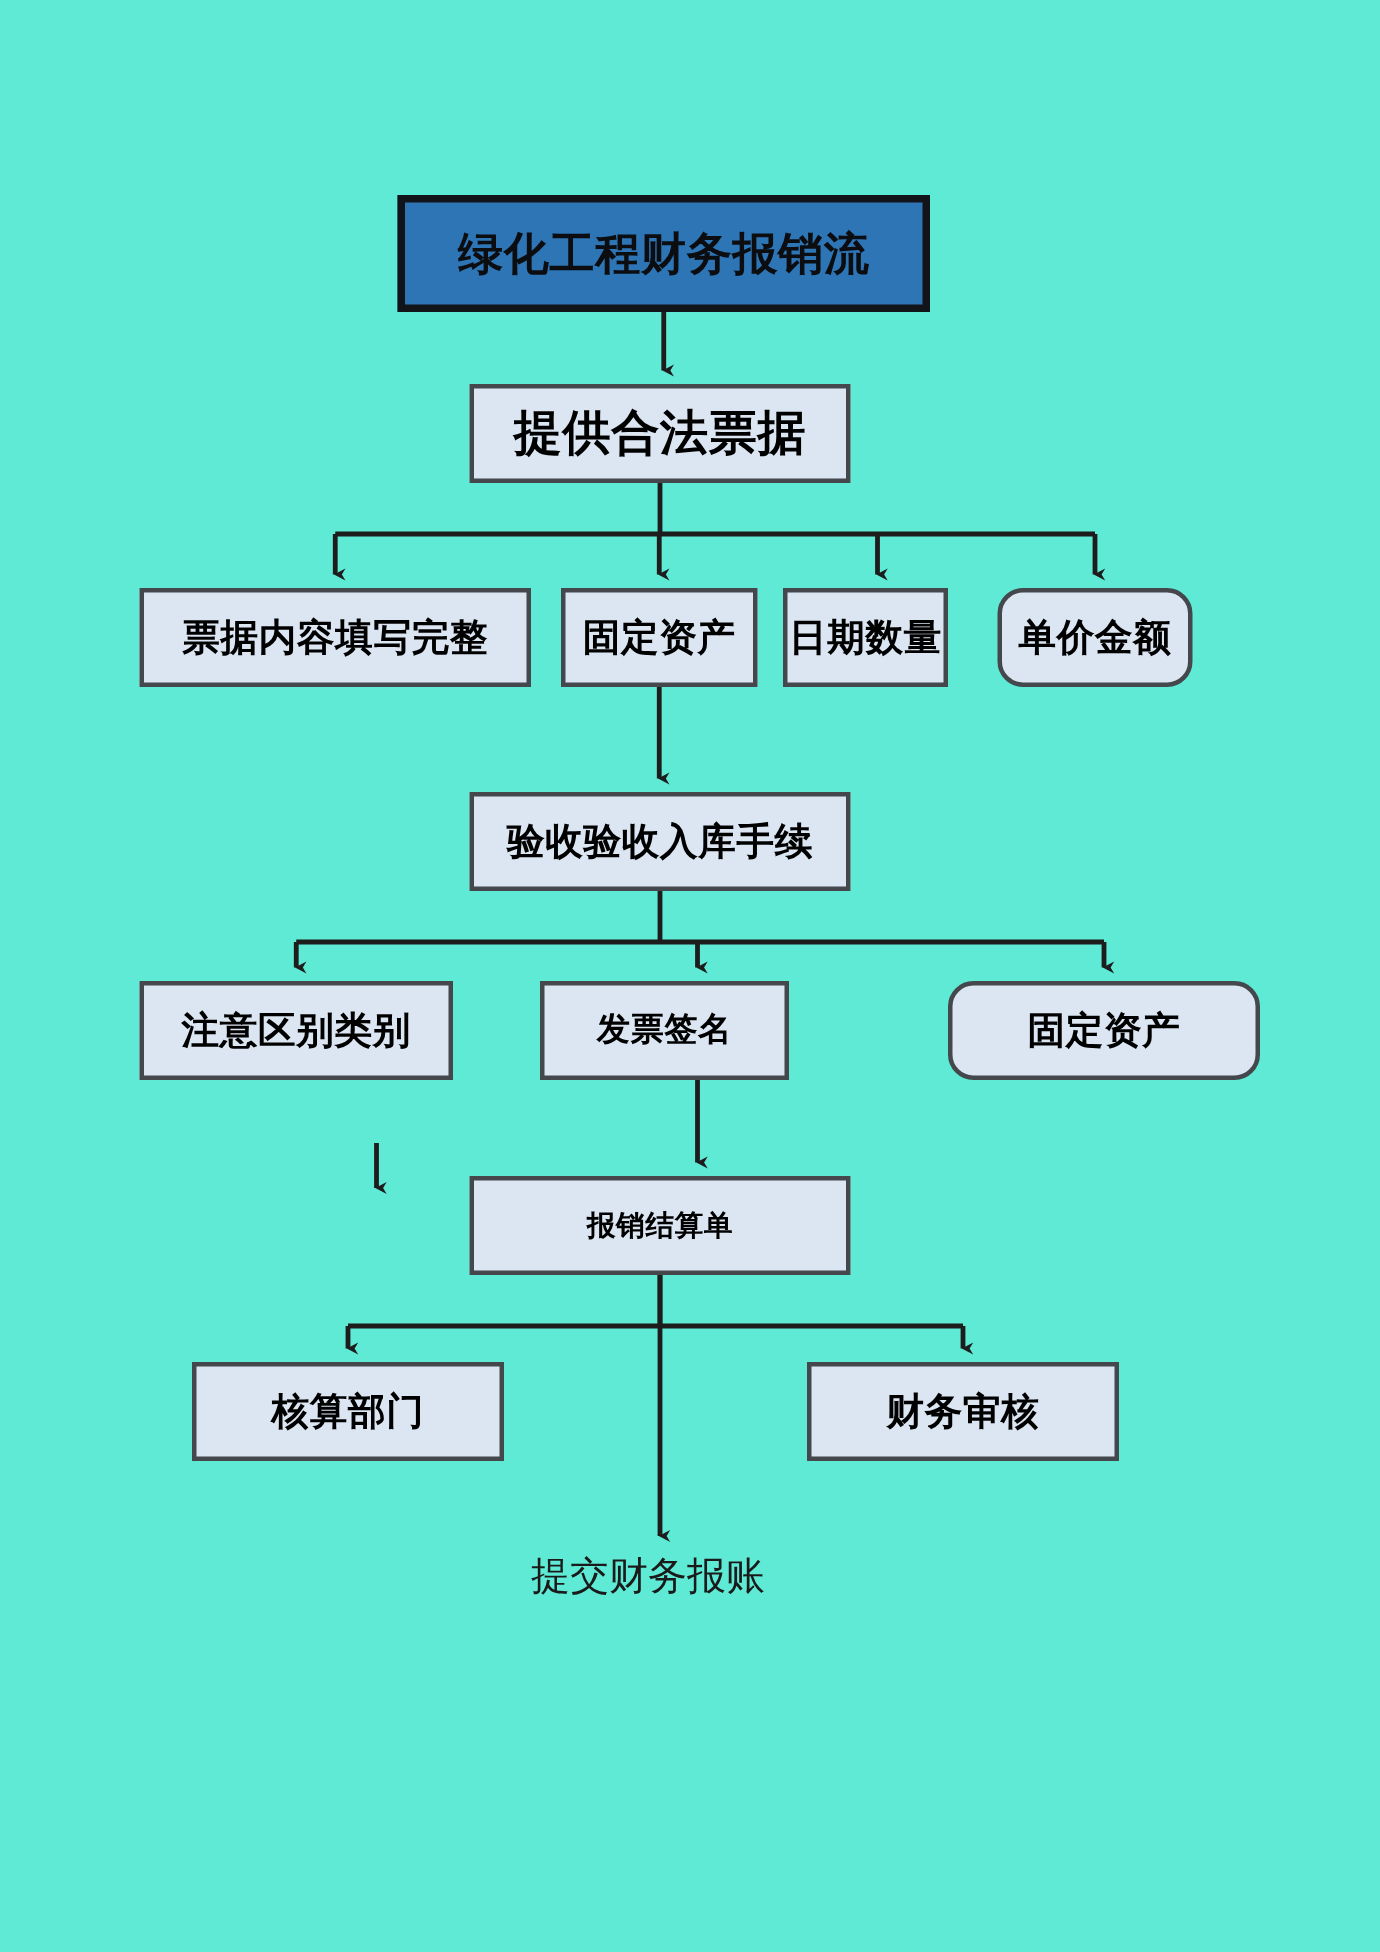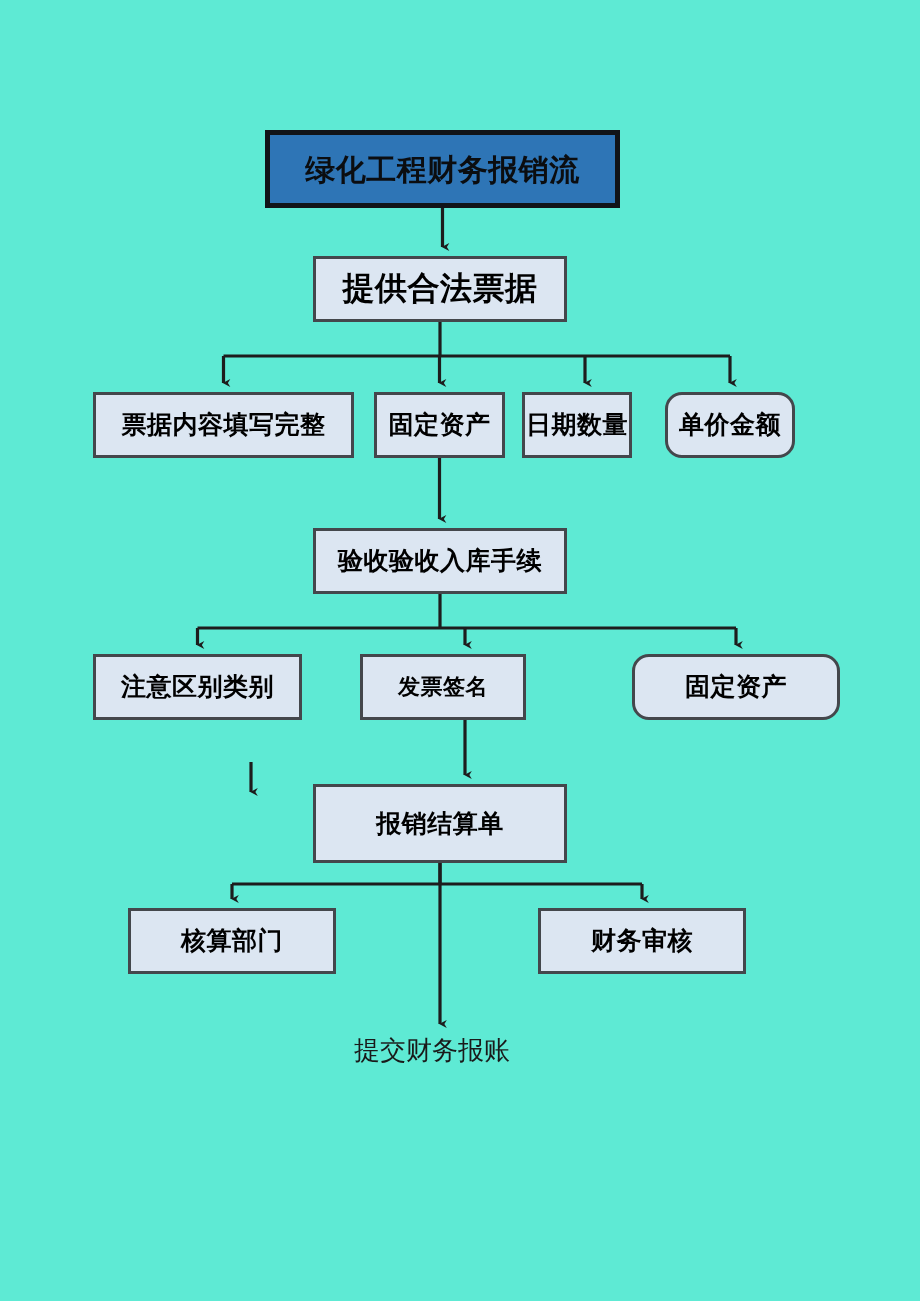--- a/index.html
+++ b/index.html
@@ -112,21 +112,21 @@
       </div>
       <div class="node" style="left: 93px; top: 654px; width: 209px; height: 66px; font-size: 25px;">
         <span>注意区别类别</span>
       </div>
       <div class="node" style="left: 360px; top: 654px; width: 166px; height: 66px; font-size: 22px;">
         <span>发票签名</span>
       </div>
       <div class="node" style="left: 632px; top: 654px; width: 208px; height: 66px; font-size: 25px; border-radius: 17px;">
         <span>固定资产</span>
       </div>
-      <div class="node" style="left: 313px; top: 784px; width: 254px; height: 79px; font-size: 25px;">
+      <div class="node" style="left: 313px; top: 784px; width: 254px; height: 66px; font-size: 19px;">
         <span>报销结算单</span>
       </div>
       <div class="node" style="left: 128px; top: 908px; width: 208px; height: 66px; font-size: 25px;">
         <span>核算部门</span>
       </div>
       <div class="node" style="left: 538px; top: 908px; width: 208px; height: 66px; font-size: 25px;">
         <span>财务审核</span>
       </div>
     </div>
   <div id="label-layer">

